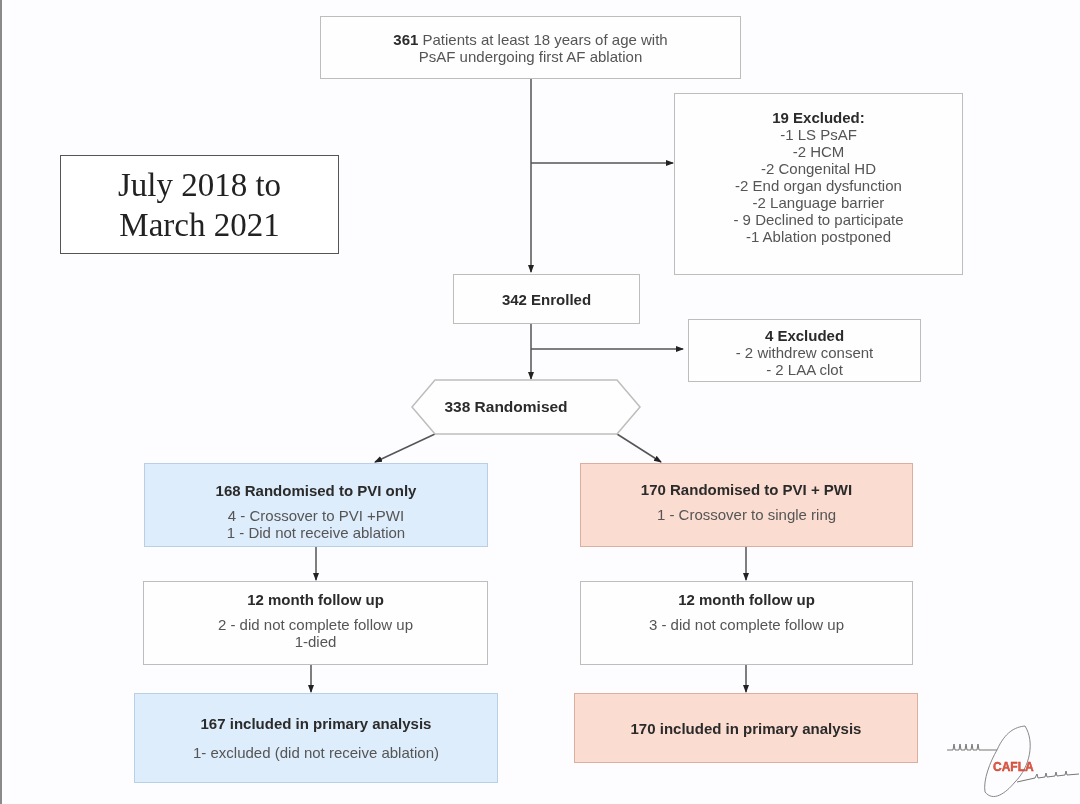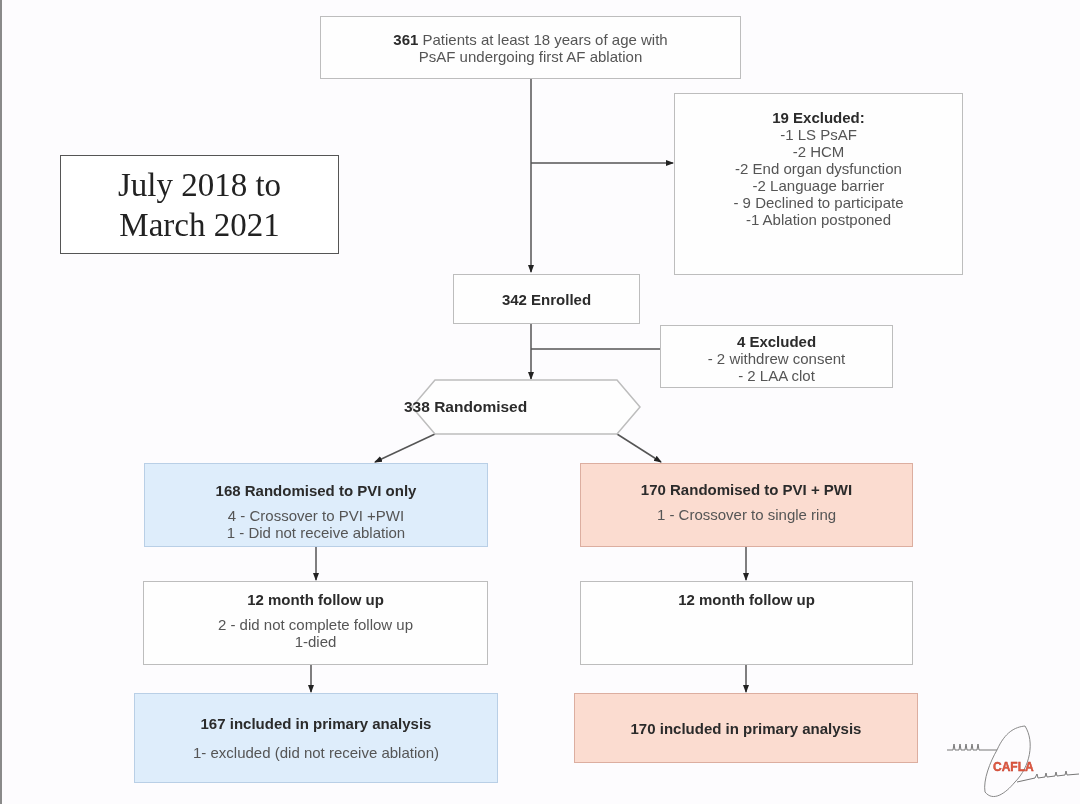--- a/index.html
+++ b/index.html
@@ -64,37 +64,38 @@
   <span class="line">
     <b>361</b><span> Patients at least 18 years of age with</span>
   </span>
   <span class="line">PsAF undergoing first AF ablation</span>
 </div>
 
 <div class="box" style="left:674px; top:93px; width:289px; height:182px; padding-top:15px;">
   <span class="line bold">19 Excluded:</span>
   <span class="line">-1 LS PsAF</span>
   <span class="line">-2 HCM</span>
+  <span class="line">-2 Congenital HD</span>
   <span class="line">-2 End organ dysfunction</span>
   <span class="line">-2 Language barrier</span>
   <span class="line">- 9 Declined to participate</span>
   <span class="line">-1 Ablation postponed</span>
 </div>
 
 <div class="box" style="left:453px; top:274px; width:187px; height:50px; padding-top:16px;">
   <span class="line bold">342 Enrolled</span>
 </div>
 
-<div class="box" style="left:660px; top:319px; width:233px; height:63px; padding-top:7px;margin-top:6px;">
+<div class="box" style="left:688px; top:319px; width:233px; height:63px; padding-top:7px;">
   <span class="line bold">4 Excluded</span>
   <span class="line">- 2 withdrew consent</span>
   <span class="line">- 2 LAA clot</span>
 </div>
 
-<div style="position:absolute; left:404px; top:398px; width:228px; font-weight:bold; font-size:15.5px; color:#2b2b2b;">338 Randomised</div>
+<div style="position:absolute; left:392px; top:398px; width:228px; text-align:center; font-weight:bold; font-size:15.5px; color:#2b2b2b;">338 Randomised</div>
 
 <div class="box blue" style="left:144px; top:463px; width:344px; height:84px; padding-top:18px;">
   <span class="line bold">168 Randomised to PVI only</span>
   <span class="line" style="height:8px"></span>
   <span class="line">4 - Crossover to PVI +PWI</span>
   <span class="line">1 - Did not receive ablation</span>
 </div>
 
 <div class="box pink" style="left:580px; top:463px; width:333px; height:84px; padding-top:17px;">
   <span class="line bold">170 Randomised to PVI + PWI</span>
@@ -105,20 +106,21 @@
 <div class="box" style="left:143px; top:581px; width:345px; height:84px; padding-top:9px;">
   <span class="line bold">12 month follow up</span>
   <span class="line" style="height:8px"></span>
   <span class="line">2 - did not complete follow up</span>
   <span class="line">1-died</span>
 </div>
 
 <div class="box" style="left:580px; top:581px; width:333px; height:84px; padding-top:9px;">
   <span class="line bold">12 month follow up</span>
   <span class="line" style="height:8px"></span>
+  <span class="line">3 - did not complete follow up</span>
 </div>
 
 <div class="box blue" style="left:134px; top:693px; width:364px; height:90px; padding-top:21px;">
   <span class="line bold">167 included in primary analysis</span>
   <span class="line" style="height:12px"></span>
   <span class="line">1- excluded (did not receive ablation)</span>
 </div>
 
 <div class="box pink" style="left:574px; top:693px; width:344px; height:70px; padding-top:26px;">
   <span class="line bold">170 included in primary analysis</span>

